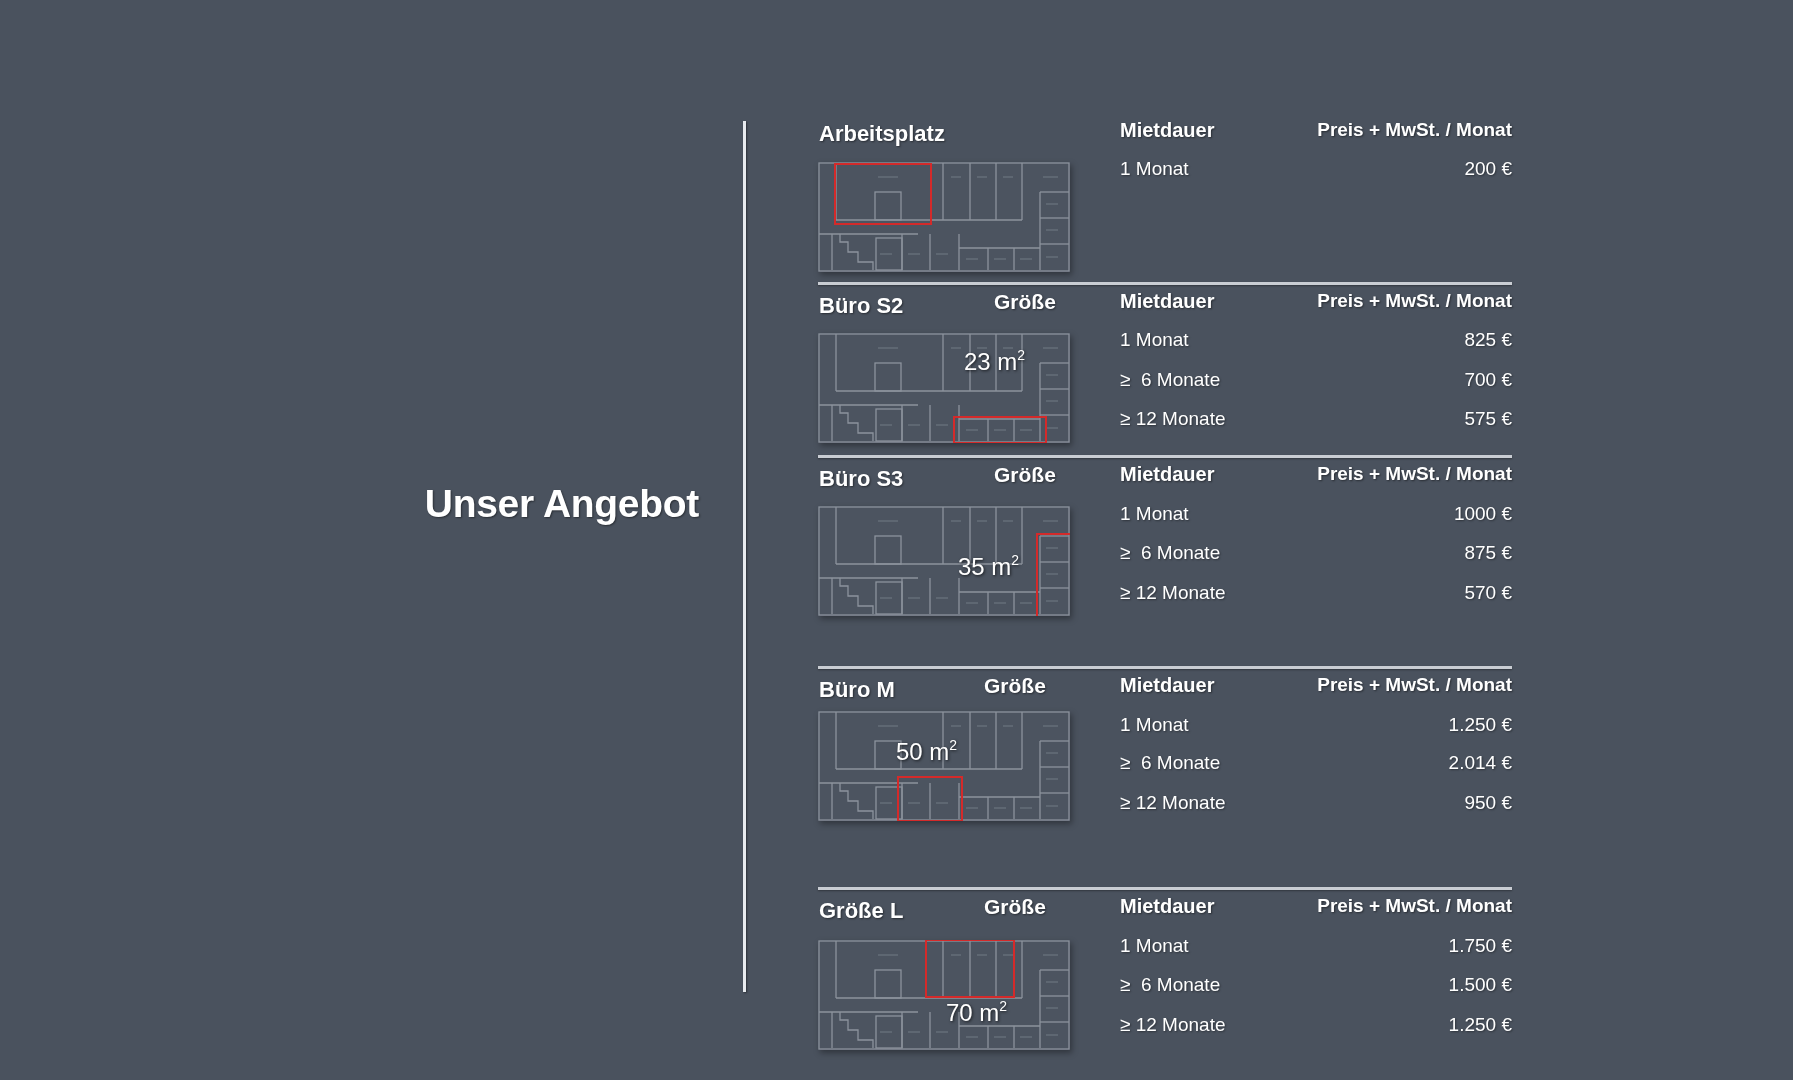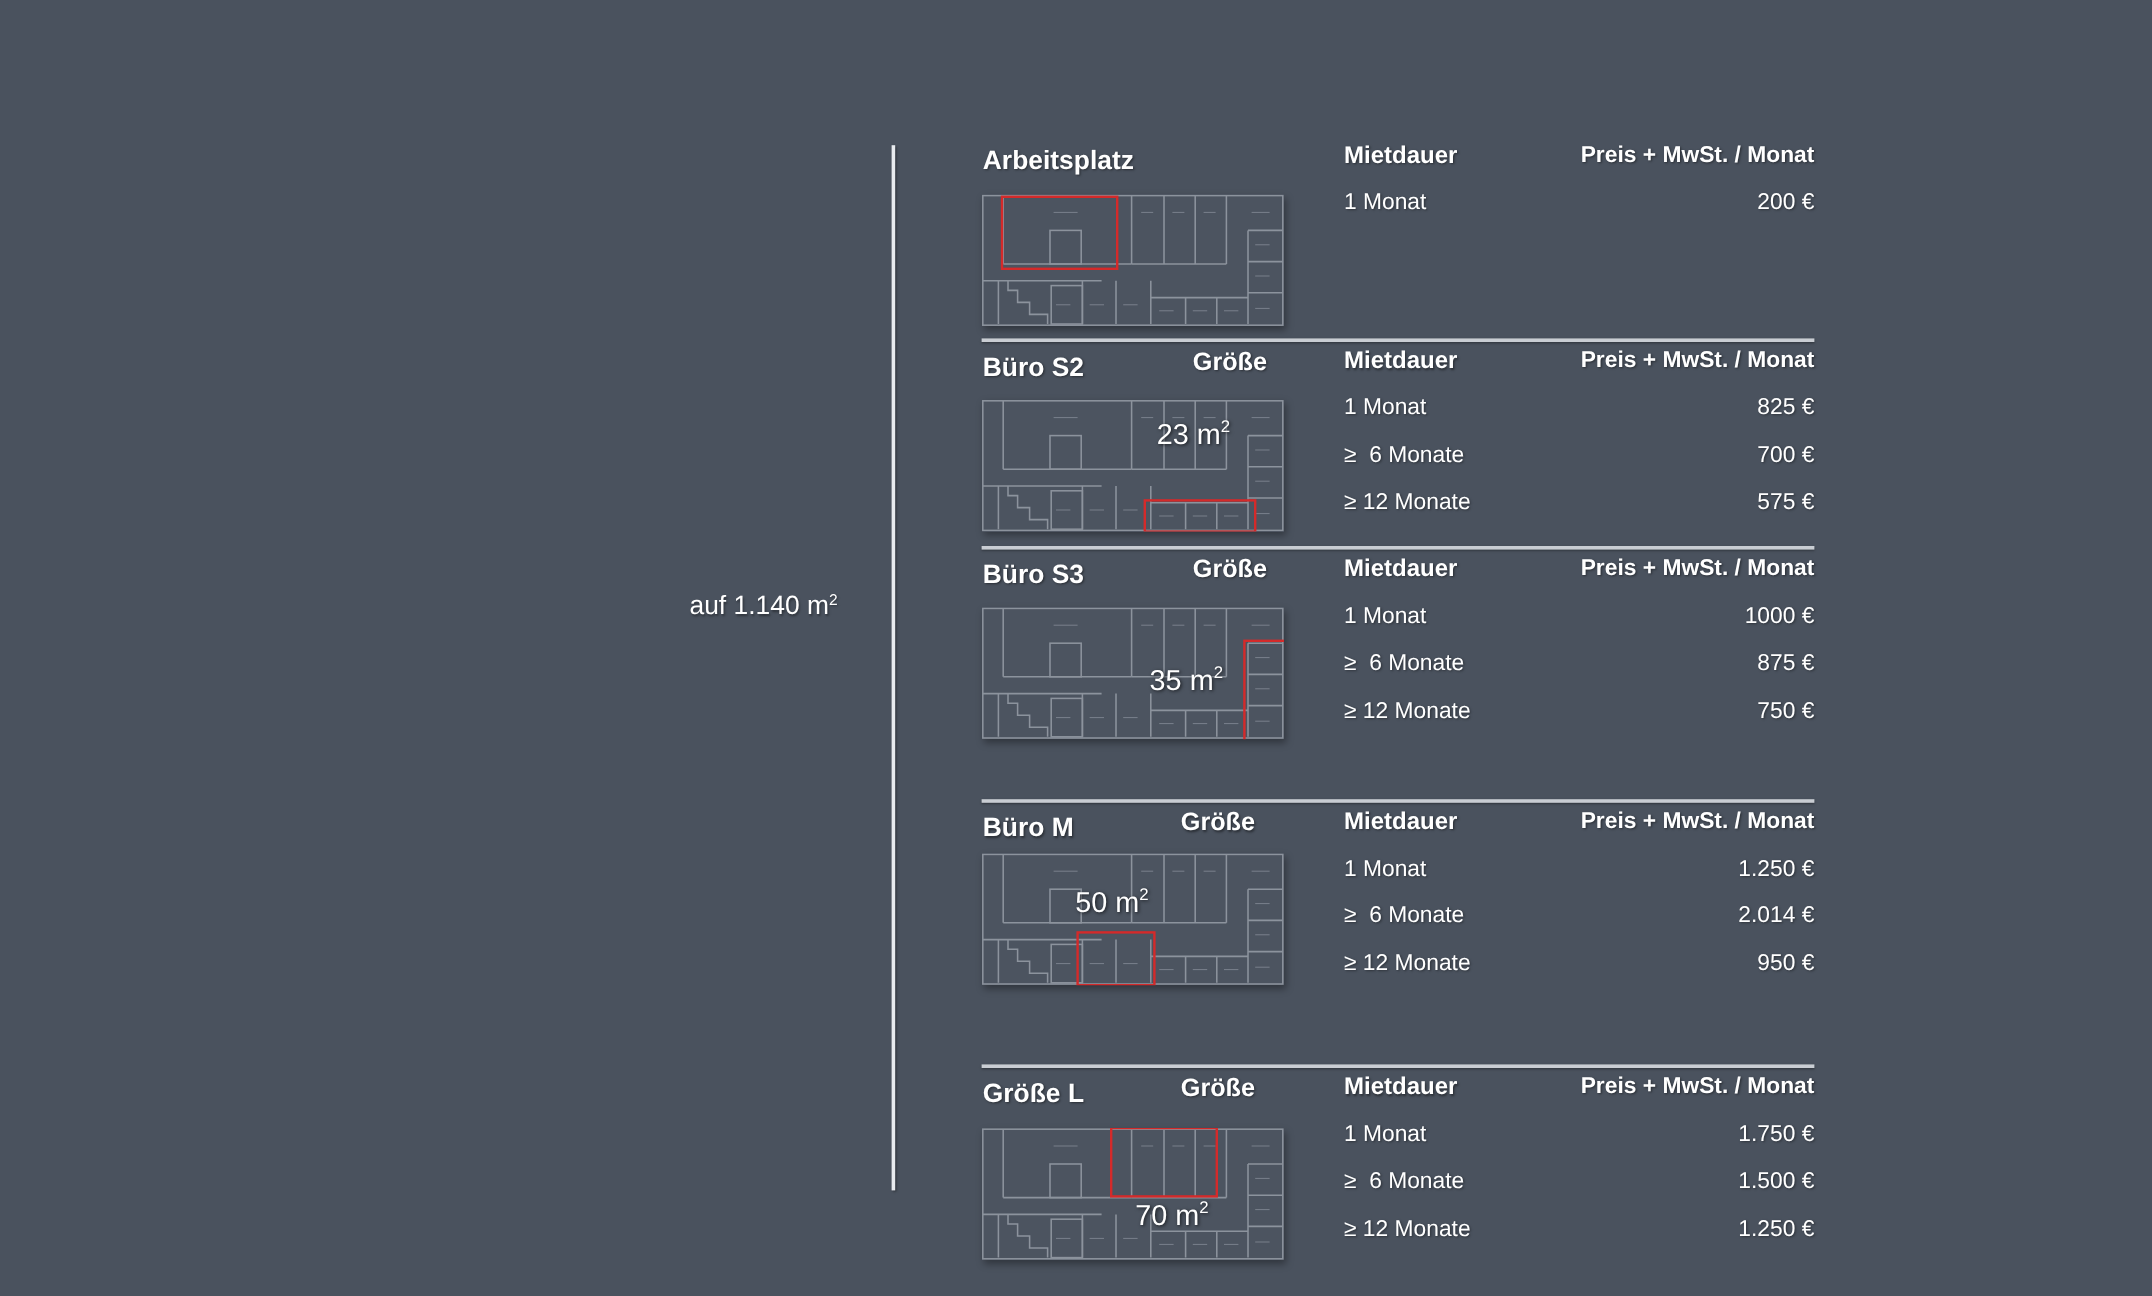--- a/index.html
+++ b/index.html
@@ -106,21 +106,21 @@
         <line x1="118" y1="92" x2="130" y2="92"></line>
         <line x1="148" y1="97" x2="160" y2="97"></line>
         <line x1="176" y1="97" x2="188" y2="97"></line>
         <line x1="202" y1="97" x2="214" y2="97"></line>
       </g>
     </g>
   </defs>
 </svg>
 
 <div class="title-block">
-  <div class="page-subtitle"><span>auf 1.140 m</span><sup>2</sup></div>
+  <div class="page-title">Unser Angebot</div>
 </div>
 
 <div class="vdivider"></div>
 
 <div class="offers">
 
   <div class="offer" style="height:166px">
     <div class="hdr offer-name" style="top:5px">Arbeitsplatz</div>
     <div class="hdr col-duration" style="top:3px">Mietdauer</div>
     <div class="hdr col-price" style="top:3px">Preis + MwSt. / Monat</div>
@@ -179,21 +179,21 @@
     <div class="rate-row" style="top:45px">
       <span class="rate-dur">1 Monat</span>
       <span class="rate-price">1000 €</span>
     </div>
     <div class="rate-row" style="top:84px">
       <span class="rate-dur">≥  6 Monate</span>
       <span class="rate-price">875 €</span>
     </div>
     <div class="rate-row" style="top:124px">
       <span class="rate-dur">≥ 12 Monate</span>
-      <span class="rate-price">750 €</span>
+      <span class="rate-price">570 €</span>
     </div>
   </div>
   <div class="offer-sep"></div>
 
   <div class="offer" style="height:218px">
     <div class="hdr offer-name" style="top:8px">Büro M</div>
     <div class="hdr col-size" style="top:5px;left:166px">Größe</div>
     <div class="hdr col-duration" style="top:5px">Mietdauer</div>
     <div class="hdr col-price" style="top:5px">Preis + MwSt. / Monat</div>
     <div class="plan" style="top:42px">

